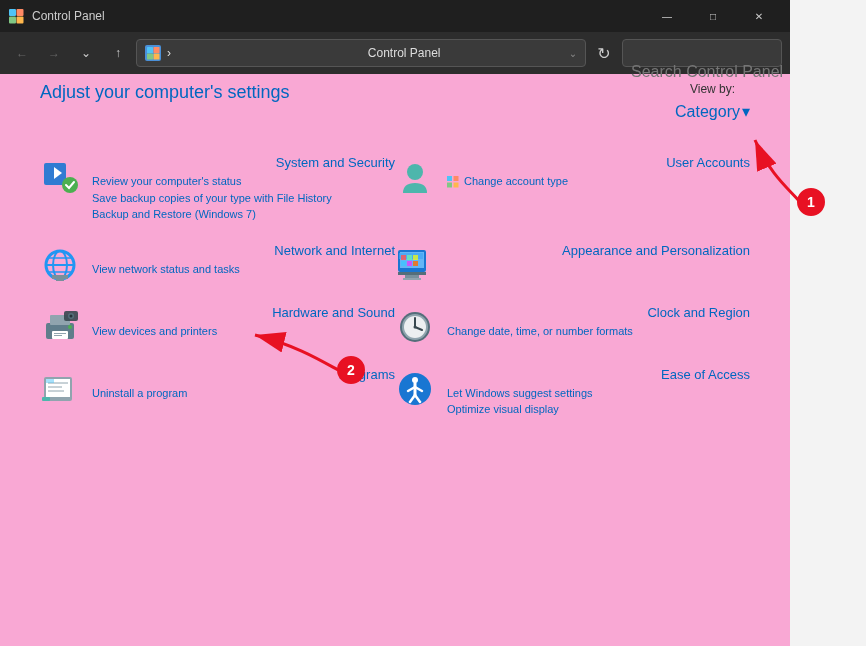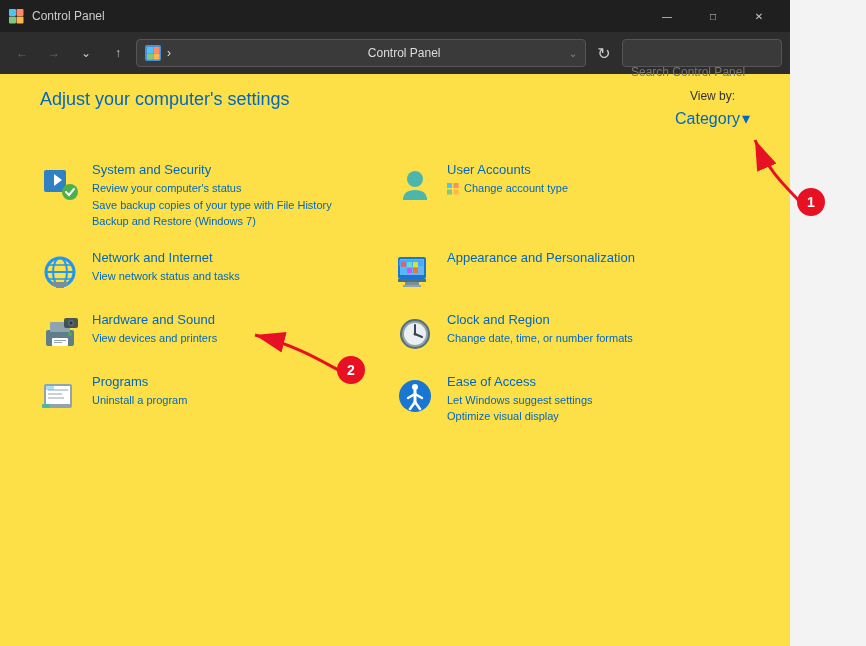--- a/index.html
+++ b/index.html
@@ -70,29 +70,29 @@
       width: 160px; height: 28px;
       background: #3a3a3a;
       border: 1px solid #555;
       border-radius: 4px;
       display: flex; align-items: center;
       padding: 0 8px;
       gap: 4px;
     }
     .search-input {
       background: transparent; border: none; outline: none;
-      color: #0ea5e9; font-size: 12px; flex: 1; margin-top: 38px;
+      color: #0ea5e9; font-size: 16px; flex: 1; margin-top: 38px;
     }
 
     
     .content {
-      background: #fde047;
+      background: #f9a8d4;
       height: calc(646px - 32px - 42px);
       overflow-y: auto;
-      padding: 15px 40px;
+      padding: 8px 40px;
     }
 
     .page-header {
       display: flex;
       justify-content: space-between;
       align-items: flex-start;
       margin-bottom: 24px;
     }
     .page-title { color: #0067c0; font-size: 18px; font-weight: 400; }
     .viewby {
@@ -119,21 +119,21 @@
     }
     .cat-icon {
       width: 40px; height: 40px;
       flex-shrink: 0;
       display: flex; align-items: center; justify-content: center;
       margin-top: 2px;
     }
     .cat-content { flex: 1; }
     .cat-title {
       color: #0067c0; font-size: 13px; font-weight: 400;
-      cursor: pointer; margin-bottom: 3px;
+      cursor: pointer; margin-bottom: 3px; text-align: right;
     }
     .cat-link {
       color: #0067c0; font-size: 11px; cursor: pointer;
       display: block; line-height: 1.5;
     }
 
     
     .annotation {
       position: absolute;
       width: 28px; height: 28px;

